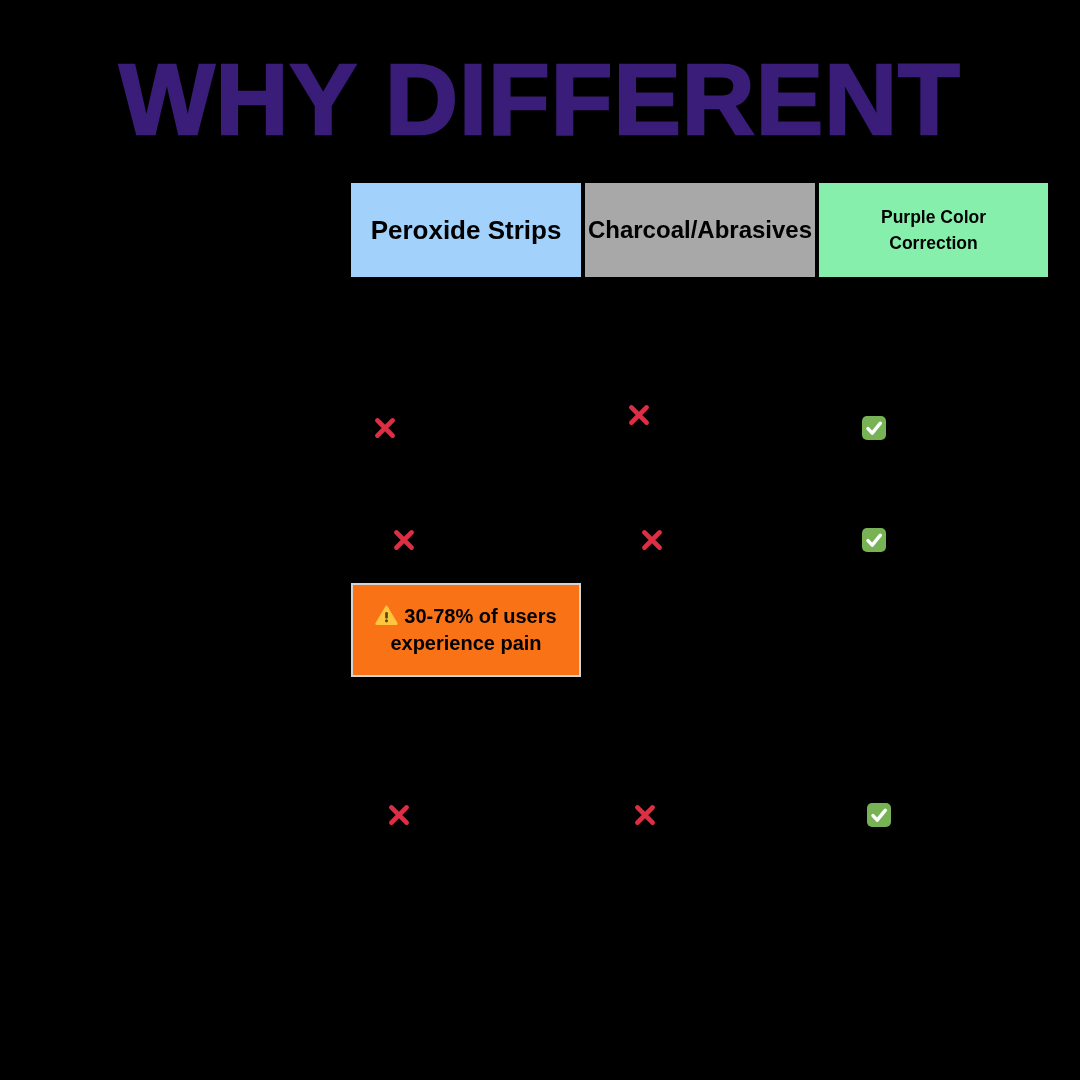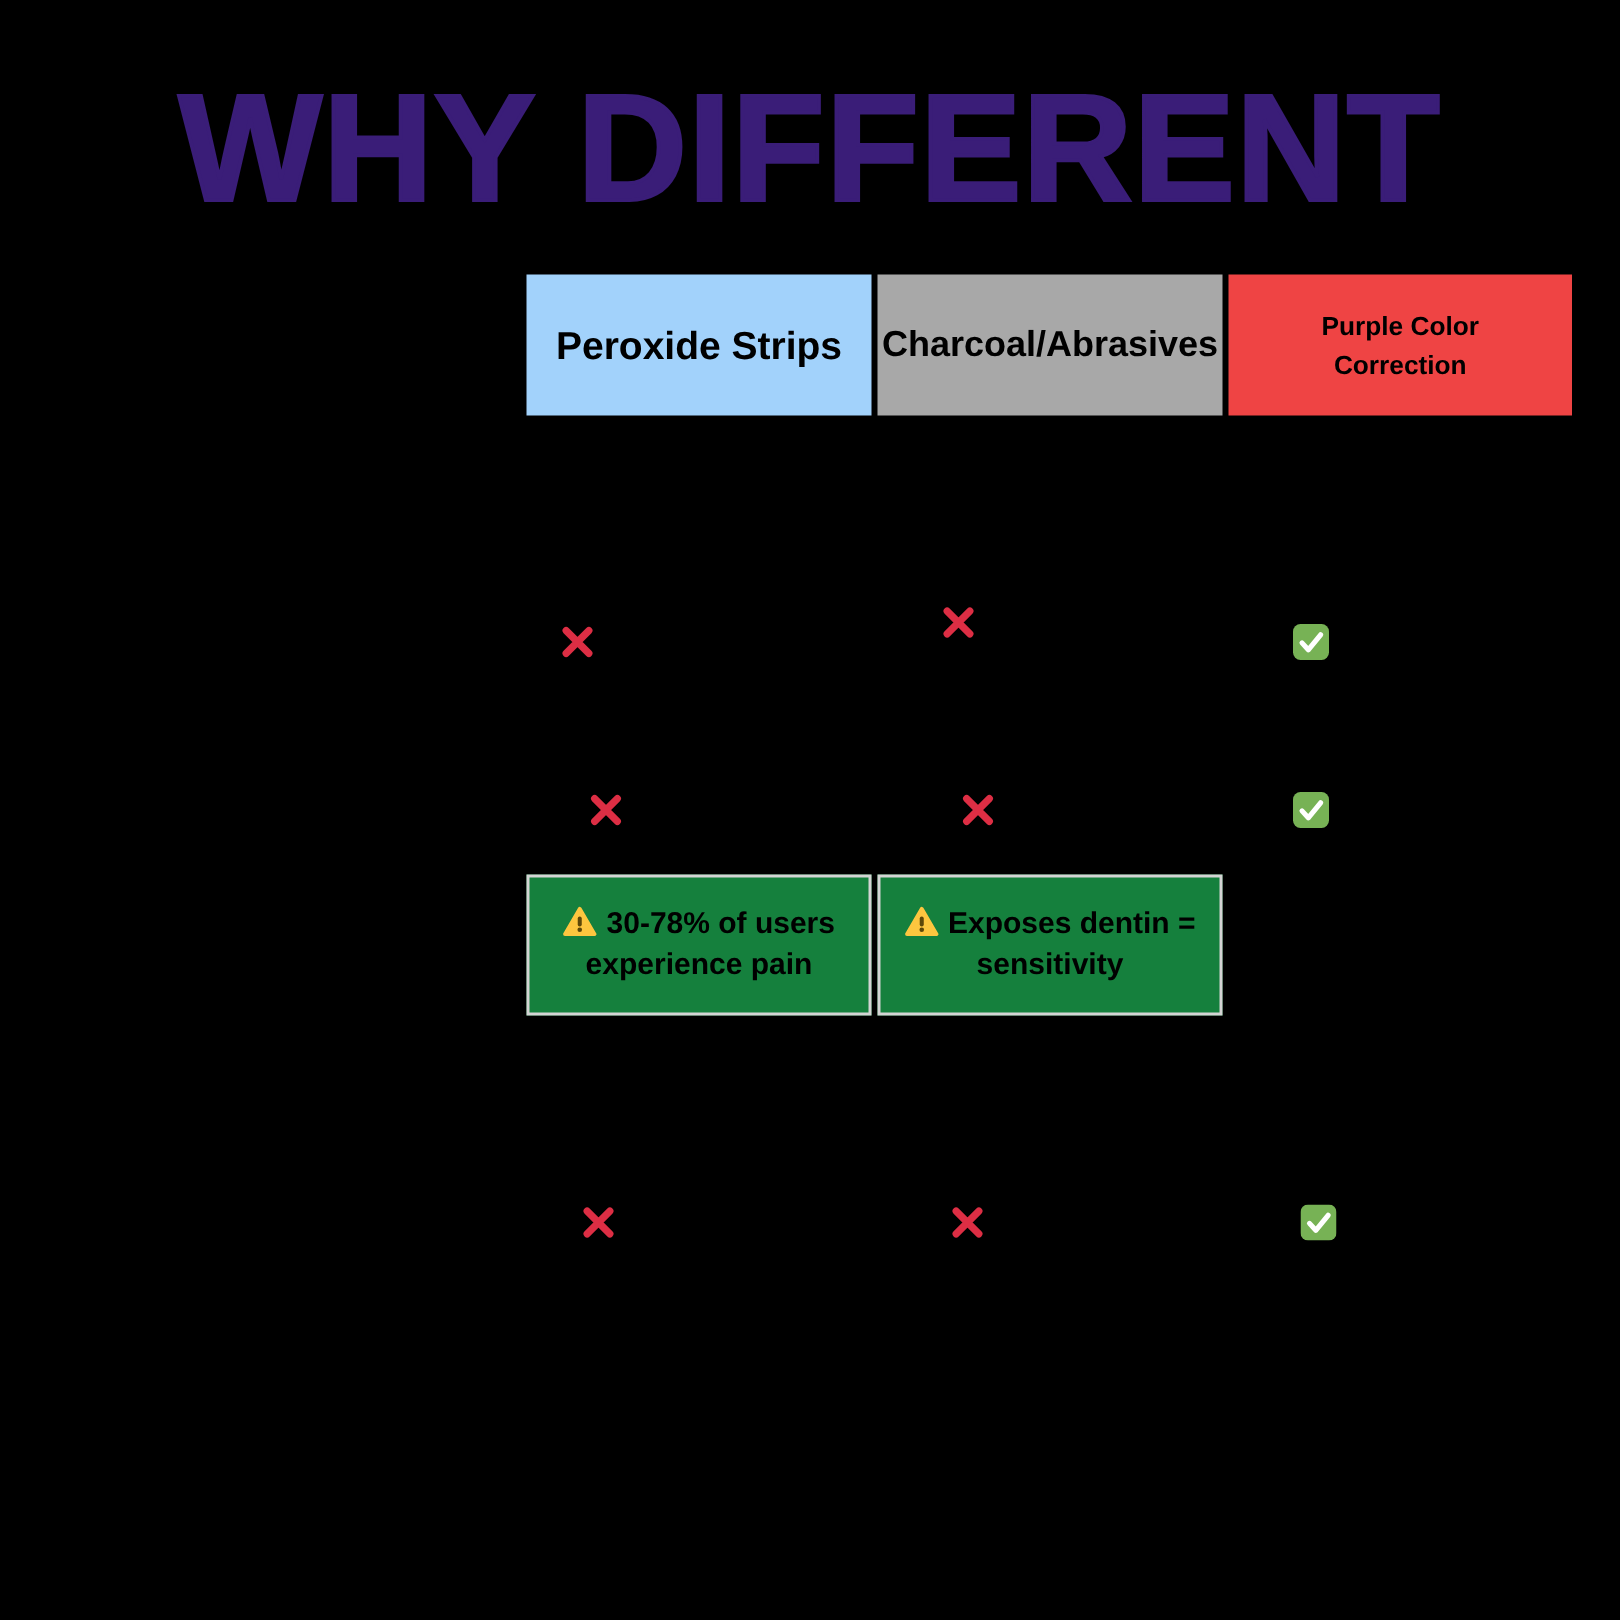--- a/index.html
+++ b/index.html
@@ -32,39 +32,39 @@
     display: flex;
     align-items: center;
     justify-content: center;
     text-align: center;
     color: #000;
     font-weight: bold;
     box-sizing: border-box;
   }
   .hcell.c1 { left: 351px; width: 230px; background: #a2d2fb; font-size: 26px; }
   .hcell.c2 { left: 585px; width: 230px; background: #a8a8a8; font-size: 24px; }
-  .hcell.c3 { left: 819px; width: 229px; background: #ef4444; font-size: 17.5px; line-height: 26px; }
+  .hcell.c3 { left: 819px; width: 229px; background: #86efac; font-size: 17.5px; line-height: 26px; }
   .hcell.c3 .inner { width: 165px; }
   
   .mark { position: absolute; transform: translate(-50%, -50%); line-height: 0; }
   .m-r1c1 { left: 385px; top: 428px; }
   .m-r1c2 { left: 639px; top: 415px; }
   .m-r1c3 { left: 874px; top: 428px; }
   .m-r2c1 { left: 404px; top: 540px; }
   .m-r2c2 { left: 652px; top: 540px; }
   .m-r2c3 { left: 874px; top: 540px; }
   .m-r3c1 { left: 399px; top: 815px; }
   .m-r3c2 { left: 645px; top: 815px; }
   .m-r3c3 { left: 879px; top: 815px; }
   
   .tcell {
     position: absolute;
     top: 583px;
     height: 94px;
-    background: #15803d;
+    background: #f97316;
     border: 2px solid #d4d4d4;
     box-sizing: border-box;
     display: flex;
     align-items: center;
     justify-content: center;
     text-align: center;
     color: #000;
     font-weight: bold;
     font-size: 20px;
     line-height: 27px;
@@ -131,32 +131,20 @@
       <span class="inline-icon">
         <svg width="23" height="23" viewBox="0 0 24 24">
             <path d="M12 3L22.3 20.6H1.7Z" fill="#fdc63f" stroke="#fdc63f" stroke-width="2.6" stroke-linejoin="round"></path>
             <rect x="10.6" y="8.3" width="2.8" height="7" rx="1.4" fill="#5c4708"></rect>
             <circle cx="12" cy="17.6" r="1.6" fill="#5c4708"></circle>
           </svg>
       </span><span class="txt">30-78% of users
 experience pain</span>
     </span>
   </div>
-  <div class="tcell c2">
-    <span>
-      <span class="inline-icon">
-        <svg width="23" height="23" viewBox="0 0 24 24">
-            <path d="M12 3L22.3 20.6H1.7Z" fill="#fdc63f" stroke="#fdc63f" stroke-width="2.6" stroke-linejoin="round"></path>
-            <rect x="10.6" y="8.3" width="2.8" height="7" rx="1.4" fill="#5c4708"></rect>
-            <circle cx="12" cy="17.6" r="1.6" fill="#5c4708"></circle>
-          </svg>
-      </span><span class="txt">Exposes dentin =
-sensitivity</span>
-    </span>
-  </div>
 
   <div class="mark m-r3c1">
     <svg width="26" height="26" viewBox="0 0 24 24">
         <path d="M5 5l14 14M19 5L5 19" stroke="#dd2e44" stroke-width="4.4" stroke-linecap="round" fill="none"></path>
       </svg>
   </div>
   <div class="mark m-r3c2">
     <svg width="26" height="26" viewBox="0 0 24 24">
         <path d="M5 5l14 14M19 5L5 19" stroke="#dd2e44" stroke-width="4.4" stroke-linecap="round" fill="none"></path>
       </svg>

